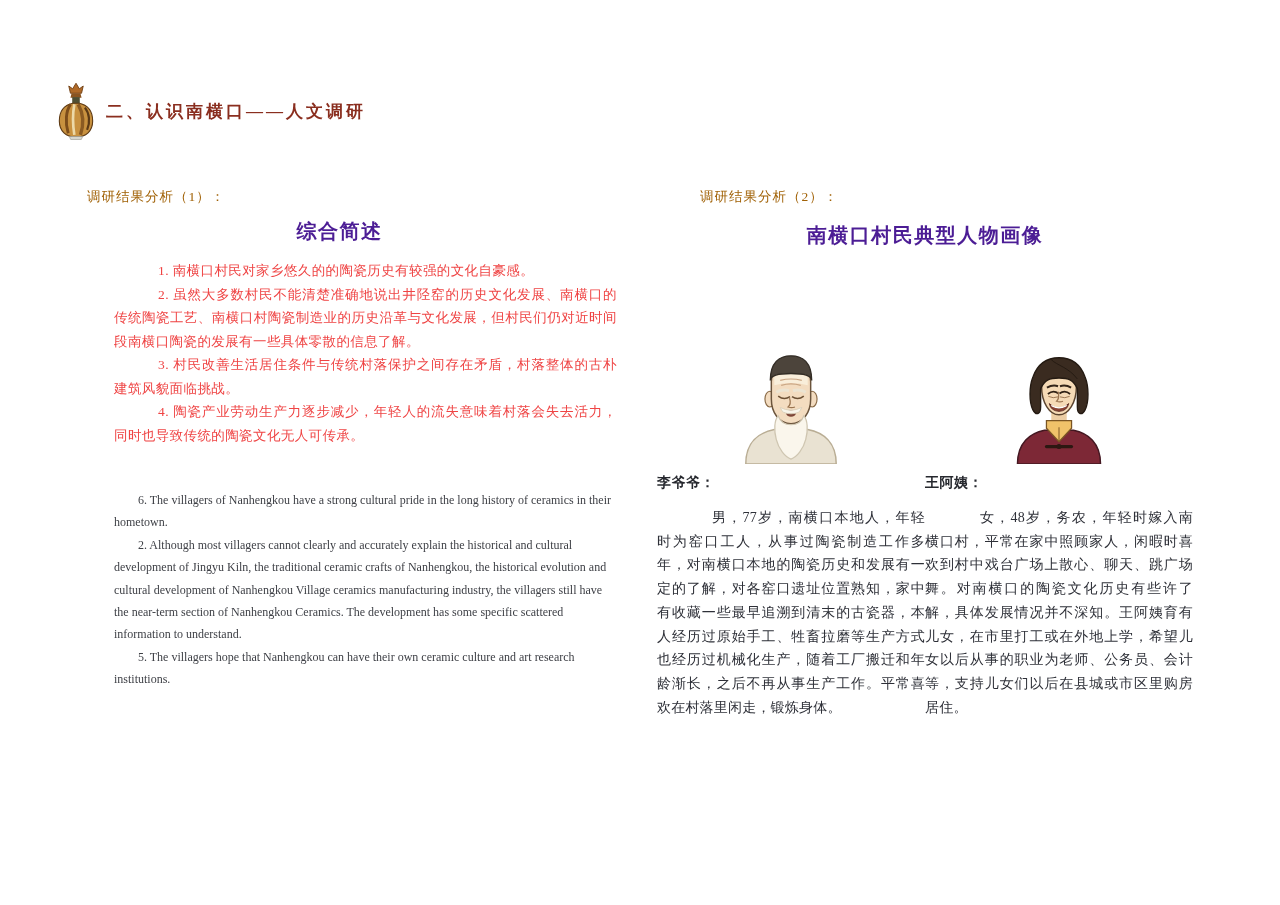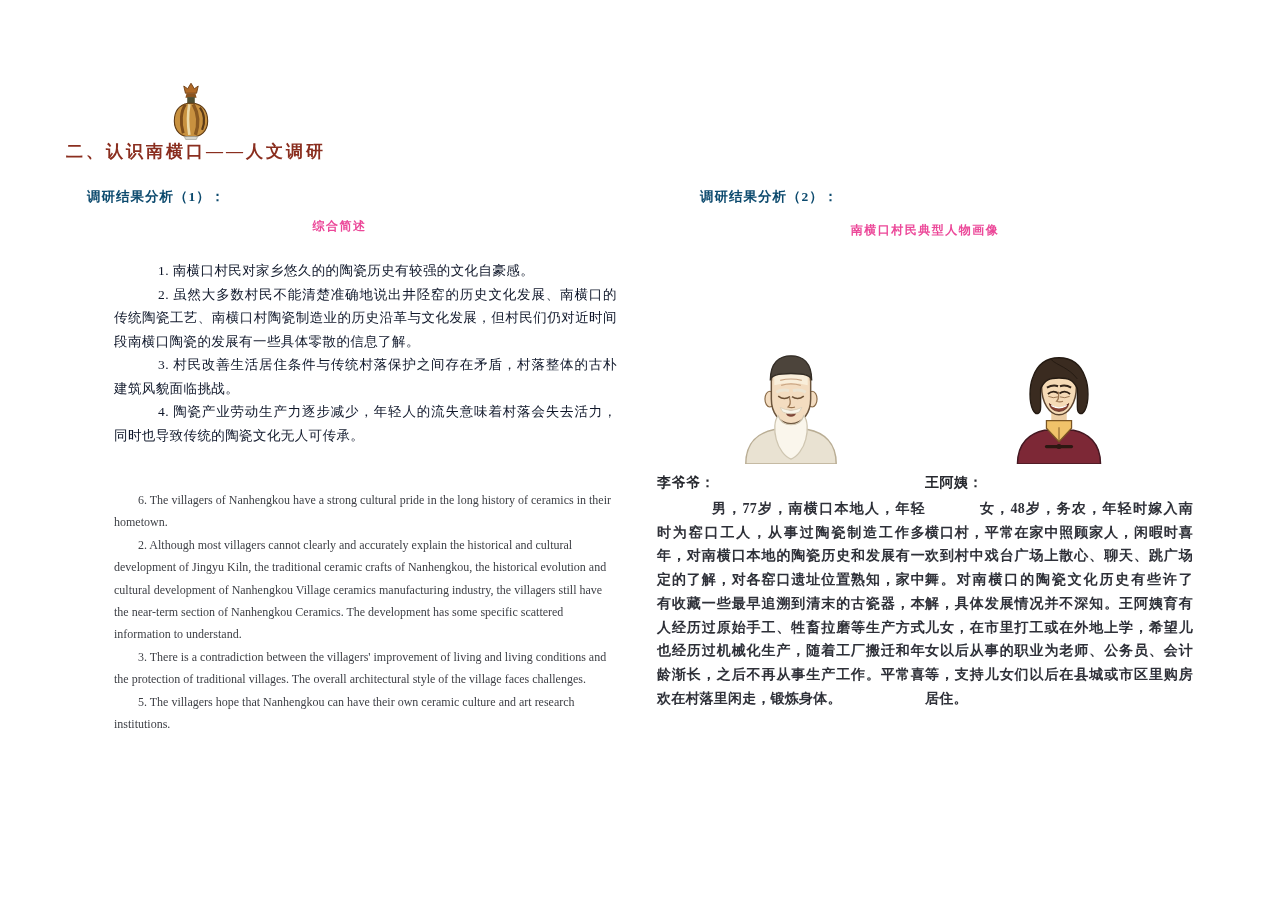--- a/index.html
+++ b/index.html
@@ -1,51 +1,51 @@
 <!DOCTYPE html>
 <html><head>
 <meta charset="utf-8">
 <style>
   * { margin: 0; padding: 0; box-sizing: border-box; }
   html, body { width: 1280px; height: 905px; background: #ffffff; }
   body { position: relative; overflow: hidden;
          font-family: "Liberation Serif", "DejaVu Serif", serif; }
 
   
-  .header { position: absolute; left: 56px; top: 82px; display: flex; align-items: center; flex-direction: column; }
+  .header { position: absolute; left: 56px; top: 82px; display: flex; align-items: center; }
   .vase { width: 40px; height: 58px; flex: 0 0 auto; }
   .page-title { margin-left: 10px; font-size: 17px; font-weight: bold;
                 color: #8a2e1f; letter-spacing: 3px; }
 
   
-  .sec-label { position: absolute; font-size: 13.5px; font-weight: bold;
-               color: #0c4a6e; letter-spacing: 1px; }
-  .sec-subtitle { position: absolute; font-size: 12px; font-weight: bold;
-                  color: #ec4899; text-align: center; letter-spacing: 1.5px; }
+  .sec-label { position: absolute; font-size: 13.5px; font-weight: normal;
+               color: #a16207; letter-spacing: 1px; }
+  .sec-subtitle { position: absolute; font-size: 20px; font-weight: bold;
+                  color: #4c1d95; text-align: center; letter-spacing: 1.5px; }
 
   
   .cn-body { position: absolute; left: 114px; top: 259px; width: 503px;
-             font-size: 13.5px; line-height: 23.5px; color: #0f172a;
+             font-size: 13.5px; line-height: 23.5px; color: #ef4444;
              text-align: justify; letter-spacing: 0.4px; }
   .cn-body p { text-indent: 44px; }
   .en-body { position: absolute; left: 114px; top: 489px; width: 505px;
              font-size: 12px; line-height: 22.4px; color: #3d3f45; }
   .en-body p { text-indent: 24px; }
 
   
   .persons-row { position: absolute; left: 657px; top: 348px; width: 561px;
                  display: flex; }
   .person { width: 268px; }
   .portrait-box { height: 116px; display: flex; justify-content: center;
                   align-items: flex-end; }
   .person-name { margin-top: 10px; font-size: 14px; font-weight: bold;
                  color: #26282e; letter-spacing: 0.5px; }
-  .person-desc { margin-top: 5px; font-size: 14px; line-height: 23.7px;
+  .person-desc { margin-top: 14px; font-size: 14px; line-height: 23.7px;
                  color: #2e3038; text-align: justify; text-indent: 55px;
-                 letter-spacing: 0.2px; font-weight: bold; }
+                 letter-spacing: 0.2px; }
 </style>
 </head>
 <body>
 
 <div class="header">
   <svg class="vase" viewBox="0 0 36 52">
     <path d="M18 1 L21 6 L24.5 3.5 L23 10 L13 10 L11.5 3.5 L15 6 Z" fill="#b06a28" stroke="#6e3d12" stroke-width="0.8"></path>
     <path d="M14 10 h8 l1 4 h-10 z" fill="#8a5420"></path>
     <rect x="14.6" y="13.5" width="6.8" height="6.5" fill="#4f4f33"></rect>
     <path d="M15 19 C6 21 3 28 3 35 C3 44 9 49.5 18 49.5 C27 49.5 33 44 33 35 C33 28 30 21 21 19 Z" fill="#c8913f" stroke="#5e3a14" stroke-width="1"></path>
@@ -62,21 +62,20 @@
 <div class="sec-subtitle" style="left:87px; top:218px; width:505px;">综合简述</div>
 <div class="cn-body" id="cn-points">
     <p>1. 南横口村民对家乡悠久的的陶瓷历史有较强的文化自豪感。</p>
     <p>2. 虽然大多数村民不能清楚准确地说出井陉窑的历史文化发展、南横口的传统陶瓷工艺、南横口村陶瓷制造业的历史沿革与文化发展，但村民们仍对近时间段南横口陶瓷的发展有一些具体零散的信息了解。</p>
     <p>3. 村民改善生活居住条件与传统村落保护之间存在矛盾，村落整体的古朴建筑风貌面临挑战。</p>
     <p>4. 陶瓷产业劳动生产力逐步减少，年轻人的流失意味着村落会失去活力，同时也导致传统的陶瓷文化无人可传承。</p>
   </div>
 <div class="en-body" id="en-points">
     <p>6. The villagers of Nanhengkou have a strong cultural pride in the long history of ceramics in their hometown.</p>
     <p>2. Although most villagers cannot clearly and accurately explain the historical and cultural development of Jingyu Kiln, the traditional ceramic crafts of Nanhengkou, the historical evolution and cultural development of Nanhengkou Village ceramics manufacturing industry, the villagers still have the near-term section of Nanhengkou Ceramics. The development has some specific scattered information to understand.</p>
-    <p>3. There is a contradiction between the villagers' improvement of living and living conditions and the protection of traditional villages. The overall architectural style of the village faces challenges.</p>
     <p>5. The villagers hope that Nanhengkou can have their own ceramic culture and art research institutions.</p>
   </div>
 
 <div class="sec-label" style="left:700px; top:188px;">调研结果分析（2）：</div>
 <div class="sec-subtitle" style="left:650px; top:222px; width:550px;">南横口村民典型人物画像</div>
 
 <div class="persons-row">
 
   <div class="person">
     <div class="portrait-box">

